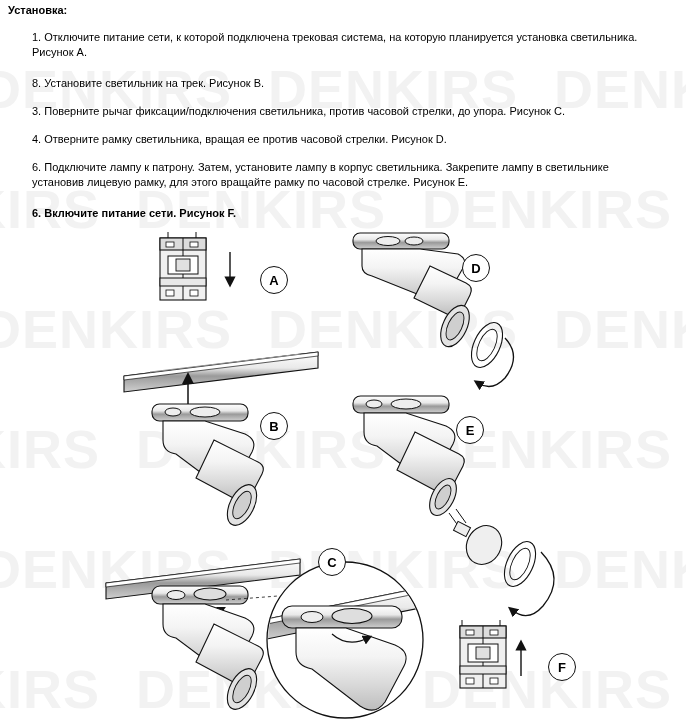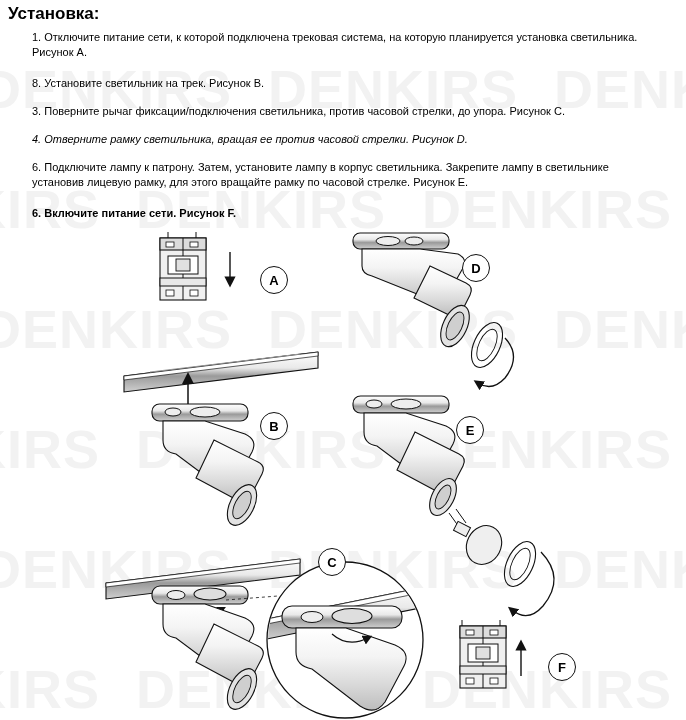--- a/index.html
+++ b/index.html
@@ -39,21 +39,21 @@
   .doc {
     position: absolute;
     left: 0; top: 0;
     width: 686px;
     z-index: 2;
   }
   .doc-title {
     position: absolute;
     left: 8px;
     top: 4px;
-    font-size: 17px;
+    font-size: 11px;
     font-weight: 700;
   }
   .step {
     position: absolute;
     left: 32px;
     width: 630px;
     font-size: 11px;
     line-height: 15px;
   }
 
@@ -240,16 +240,16 @@
   <div class="badge" style="left:462px; top:254px;">D</div>
   <div class="badge" style="left:456px; top:416px;">E</div>
   <div class="badge" style="left:548px; top:653px;">F</div>
 </div>
 
 <div class="doc">
   <div class="doc-title">Установка:</div>
   <div class="step" style="top:30px;">1. Отключите питание сети, к которой подключена трековая система, на которую планируется установка светильника. Рисунок A.</div>
   <div class="step" style="top:76px;">8. Установите светильник на трек. Рисунок B.</div>
   <div class="step" style="top:104px;">3. Поверните рычаг фиксации/подключения светильника, против часовой стрелки, до упора. Рисунок C.</div>
-  <div class="step" style="top:132px;font-style:italic;">4. Отверните рамку светильника, вращая ее против часовой стрелки. Рисунок D.</div>
+  <div class="step" style="top:132px;">4. Отверните рамку светильника, вращая ее против часовой стрелки. Рисунок D.</div>
   <div class="step" style="top:160px;">6. Подключите лампу к патрону. Затем, установите лампу в корпус светильника. Закрепите лампу в светильнике установив лицевую рамку, для этого вращайте рамку по часовой стрелке.  Рисунок E.</div>
   <div class="step" style="top:206px;font-weight:bold;">6. Включите питание сети. Рисунок F.</div>
 </div>
 
 </body></html>

